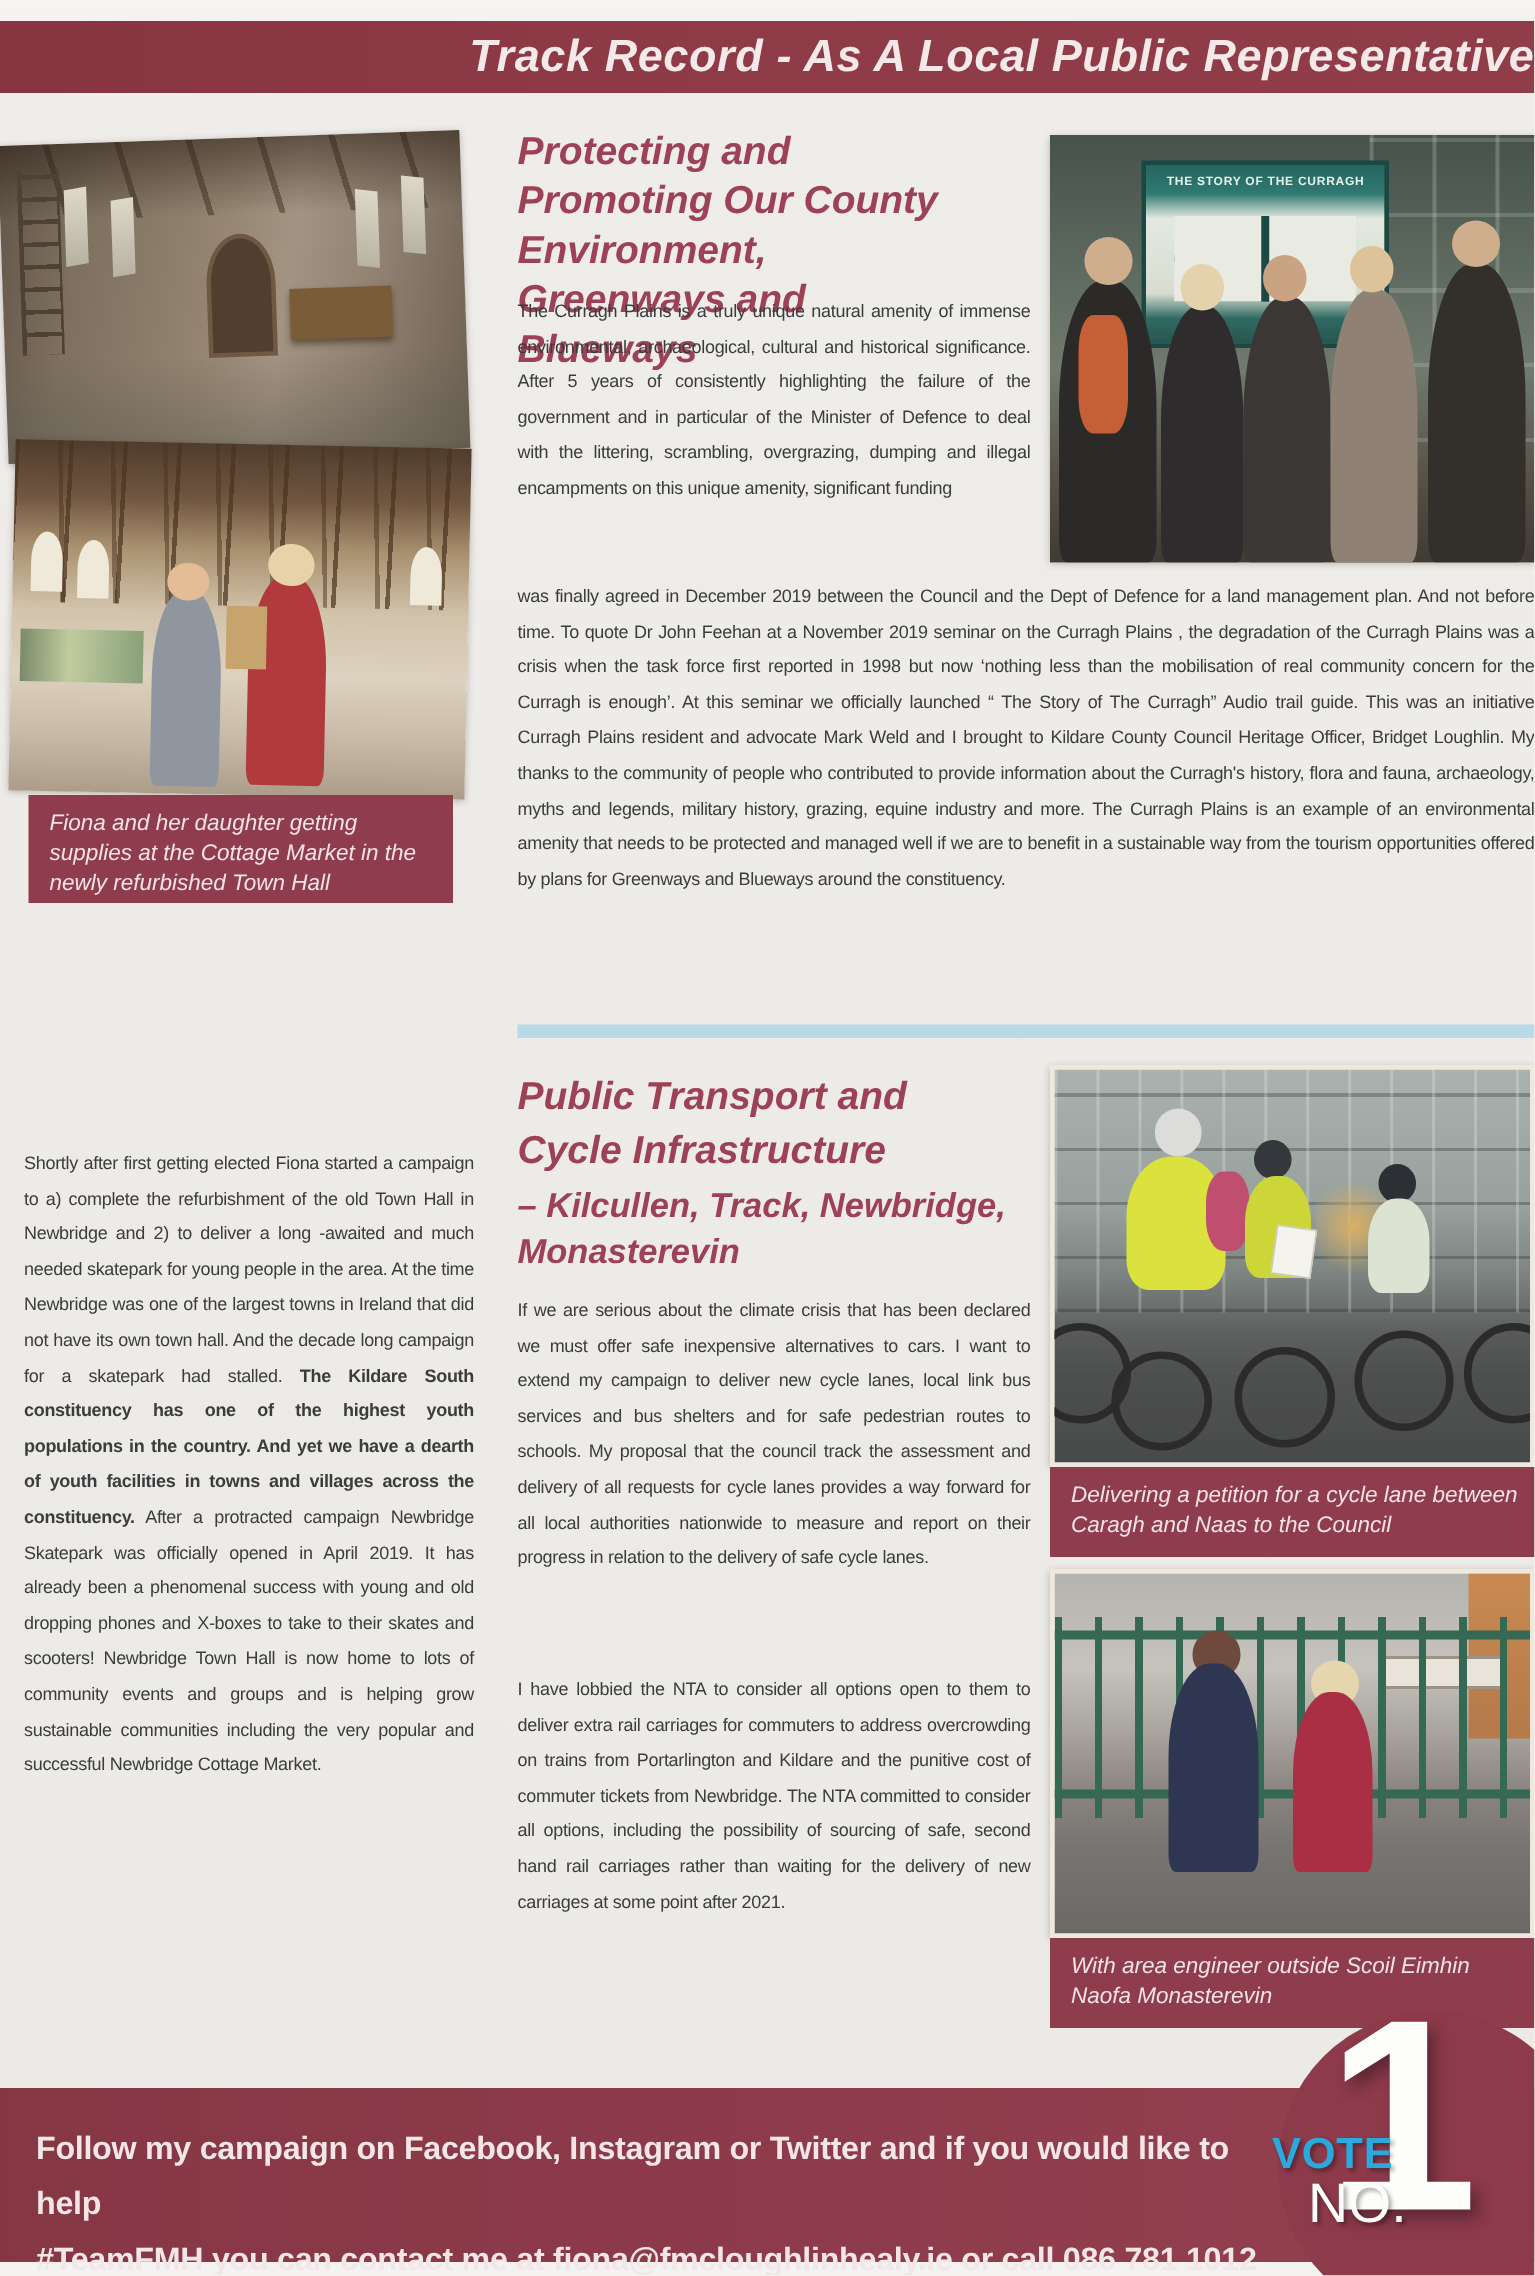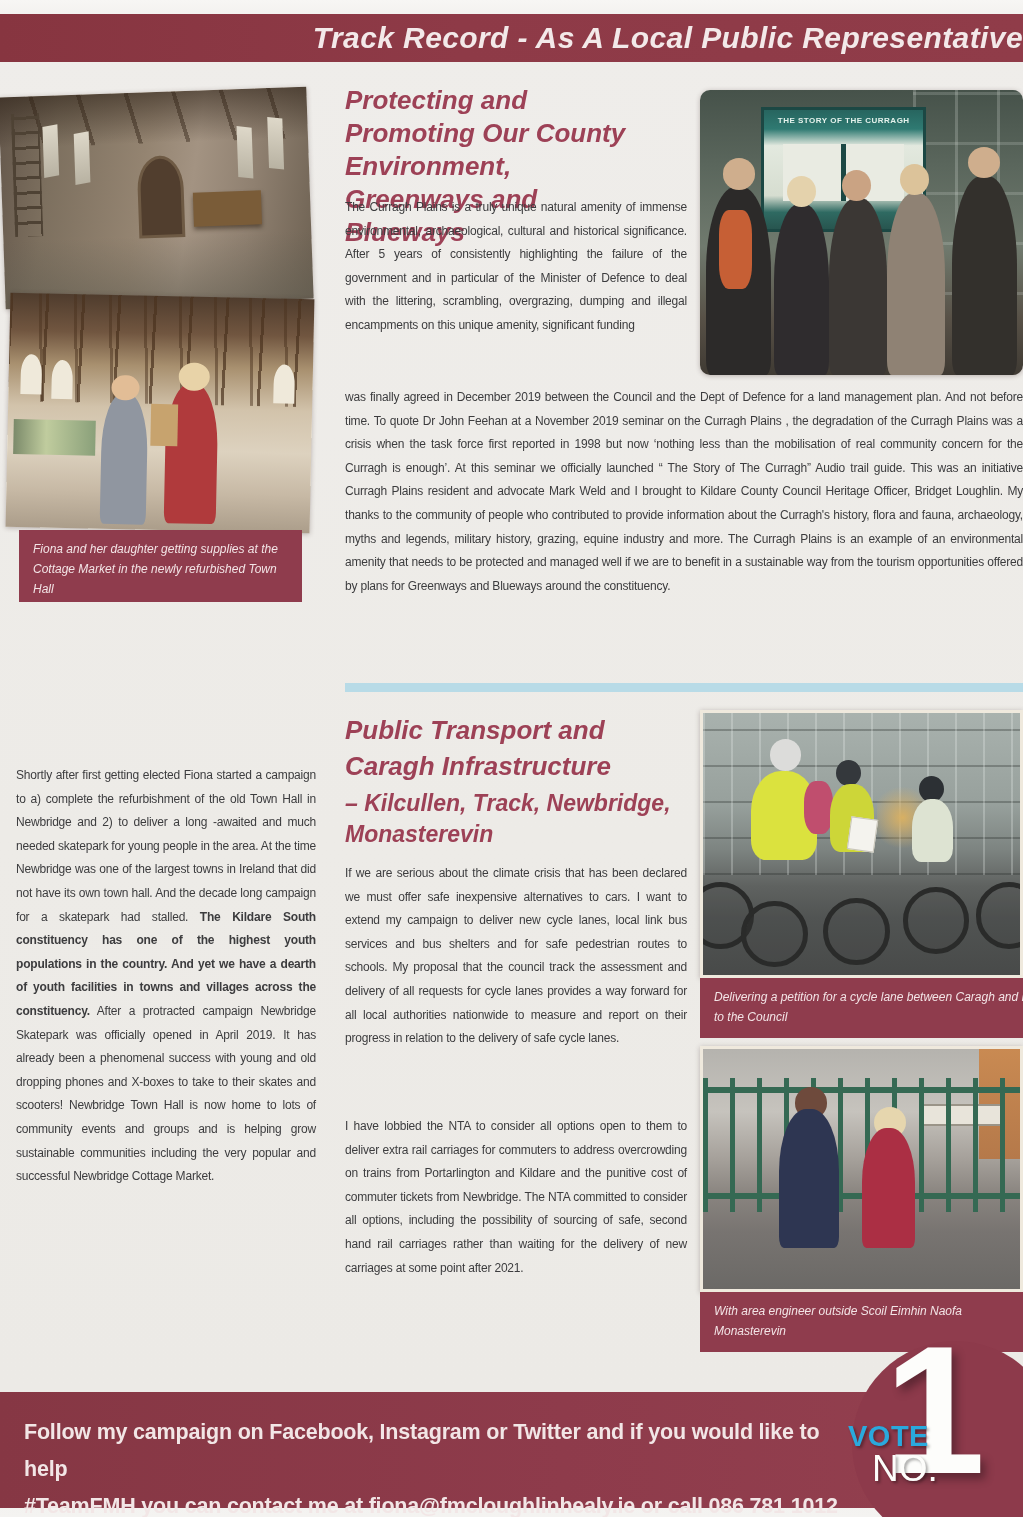--- a/index.html
+++ b/index.html
@@ -7,41 +7,41 @@
   #page{position:relative;width:1023px;height:1517px;background:linear-gradient(180deg,#f7f6f4 0%,#efedea 2%,#edebe7 55%,#eceae6 92%,#f4f3f1 100%);overflow:hidden;}
 
   
   .banner{position:absolute;left:0;top:14px;width:100%;height:48px;background:linear-gradient(90deg,#873540 0%,#8e3a47 45%,#903c49 100%);display:flex;align-items:center;justify-content:flex-end;}
   .banner h1{margin:0 0 0 24px;font-size:30px;font-style:italic;font-weight:bold;color:#f3e9e9;letter-spacing:.4px;}
 
   
   .maroon-h{position:absolute;color:#9d4156;font-weight:bold;font-style:italic;margin:0;}
   .bodytxt{position:absolute;color:#3c3c3e;font-size:12px;line-height:23.6px;text-align:justify;letter-spacing:-0.2px;}
   .bodytxt .b{font-weight:bold;}
-  .cap{position:absolute;background:#8f3c4d;color:#f3e4e6;font-style:italic;font-size:12px;line-height:20px;padding:9px 14px 6px 14px;box-sizing:border-box;}
+  .cap{position:absolute;background:#8f3c4d;color:#f3e4e6;font-style:italic;font-size:15px;line-height:20px;padding:9px 14px 6px 14px;box-sizing:border-box;}
 
   
   .photo{position:absolute;overflow:hidden;box-shadow:0 1px 5px rgba(60,40,35,.3);}
   .photo *{position:absolute;}
   .p-construction{background:linear-gradient(100deg,#63564a 0%,#7d705f 18%,#948471 45%,#a39382 60%,#8f8070 78%,#6d6152 100%);}
   .roofline{left:0;top:0;width:100%;height:24%;background:repeating-linear-gradient(75deg,transparent 0 42px,rgba(50,35,22,.45) 42px 46px),linear-gradient(180deg,rgba(40,28,18,.55),rgba(40,28,18,0));}
   .arch{left:44%;top:30%;width:13%;height:36%;background:#513e2e;border-radius:50% 50% 0 0/40% 40% 0 0;border:3px solid #6e5a44;}
   .slit{width:5%;height:24%;background:linear-gradient(#ded8c9,#b8b2a2);}
   .ladder{left:4%;top:8%;width:9%;height:58%;background:repeating-linear-gradient(0deg,transparent 0 12px,#4e4234 12px 15px),linear-gradient(90deg,#4e4234 0 3px,transparent 3px 94%,#4e4234 94%);}
   .floorshade{left:0;bottom:0;width:100%;height:32%;background:linear-gradient(180deg,rgba(105,100,88,0),rgba(95,92,80,.55));}
 
   .p-market{background:linear-gradient(180deg,#4f3c2d 0%,#715640 16%,#a8906f 30%,#d2c3ab 48%,#ddd2bf 66%,#c7b9a5 84%,#ab9d8a 100%);}
   .trusses{left:0;top:0;width:100%;height:46%;background:repeating-linear-gradient(92deg,rgba(74,50,30,.7) 0 3px,transparent 3px 36px),repeating-linear-gradient(88deg,transparent 0 32px,rgba(74,50,30,.5) 32px 35px);}
   .mkt-win{width:7%;height:17%;background:#efe9da;border-radius:50% 50% 0 0;}
   .stall{left:2%;top:54%;width:27%;height:15%;background:linear-gradient(90deg,#7b8a6a,#c0cc9e 40%,#8aa07a);}
 
   .fig{position:absolute;border-radius:45% 45% 8% 8%;}
   .head{position:absolute;border-radius:50%;}
 
-  .p-seminar{background:linear-gradient(180deg,#46524a 0%,#5a665c 26%,#707a6e 55%,#585147 80%,#3f3a33 100%);border-radius:10px;}
+  .p-seminar{background:linear-gradient(180deg,#46524a 0%,#5a665c 26%,#707a6e 55%,#585147 80%,#3f3a33 100%);}
   .sem-frame{right:0;top:0;width:34%;height:72%;background:repeating-linear-gradient(90deg,rgba(230,235,230,.22) 0 3px,transparent 3px 42px),repeating-linear-gradient(0deg,rgba(230,235,230,.18) 0 3px,transparent 3px 50px);}
   .screen{left:19%;top:6%;width:51%;height:44%;background:linear-gradient(180deg,#27655f 0%,#2f7a72 16%,#e3e9df 30%,#d6ddd0 72%,#2f6a62 86%,#27554f 100%);border:3px solid #1c4844;box-sizing:border-box;}
   .screen-title{left:0;top:5%;width:100%;text-align:center;font-size:8px;font-weight:bold;color:#e4f2ec;letter-spacing:.5px;}
 
   .p-cyclists{background:linear-gradient(180deg,#a9b2ae 0%,#97a09c 35%,#7d8481 52%,#5f6260 66%,#515453 78%,#484a49 100%);border:3px solid #efe9dd;box-sizing:border-box;}
   .glass{left:0;top:0;width:100%;height:62%;background:repeating-linear-gradient(90deg,rgba(240,245,242,.26) 0 2px,transparent 2px 28px),repeating-linear-gradient(0deg,rgba(40,45,42,.32) 0 2px,transparent 2px 36px);}
   .doorlight{left:55%;top:26%;width:16%;height:28%;background:radial-gradient(circle,#d8b063 0%,rgba(216,176,99,0) 70%);}
   .vest{border-radius:45% 45% 22% 22%;}
   .wheel{width:21%;aspect-ratio:1/1;border:5px solid #2a2b2a;border-radius:50%;background:rgba(60,62,60,.18);box-sizing:border-box;}
   .paper{background:#f4f3ee;border:1px solid #c9c6ba;}
@@ -124,21 +124,21 @@
     <div class="fig" style="left:40%;top:38%;width:18%;height:62%;background:#3b3734;"></div>
     <div class="head" style="left:44%;top:28%;width:9%;height:11%;background:#caa383;"></div>
     <div class="fig" style="left:58%;top:36%;width:18%;height:64%;background:#8f8274;"></div>
     <div class="head" style="left:62%;top:26%;width:9%;height:11%;background:#dcc39a;"></div>
     <div class="fig" style="left:78%;top:30%;width:20%;height:70%;background:#33302c;"></div>
     <div class="head" style="left:83%;top:20%;width:10%;height:11%;background:#cfae8d;"></div>
   </div>
 
   <div class="divider"></div>
 
-  <h2 class="maroon-h" style="left:345px;top:712px;width:335px;font-size:26px;line-height:36px;">Public Transport and Caragh Infrastructure</h2>
+  <h2 class="maroon-h" style="left:345px;top:712px;width:335px;font-size:26px;line-height:36px;">Public Transport and Cycle Infrastructure</h2>
   <h3 class="maroon-h" style="left:345px;top:788px;width:335px;font-size:23px;line-height:31px;">– Kilcullen, Track, Newbridge, Monasterevin</h3>
 
   <div class="bodytxt" style="left:345px;top:862px;width:342px;">If we are serious about the climate crisis that has been declared we must offer safe inexpensive alternatives to cars.  I want to extend my campaign to deliver new cycle lanes, local link bus services and bus shelters and for safe pedestrian routes to schools. My proposal that the council track the assessment and delivery of all requests for cycle lanes provides a way forward for all local authorities nationwide to measure and report on their progress in relation to the delivery of safe cycle lanes.</div>
   <div class="bodytxt" style="left:345px;top:1115px;width:342px;">I have lobbied the NTA to consider all options open to them to deliver extra rail carriages for commuters to address overcrowding on trains from Portarlington and Kildare and the punitive cost of commuter tickets from Newbridge. The NTA committed to consider all options,  including the possibility of sourcing of safe, second hand rail carriages rather than waiting for the delivery of new carriages at some point after 2021.</div>
 
   <div class="photo p-cyclists" style="left:700px;top:710px;width:323px;height:268px;">
     <div class="glass"></div>
     <div class="doorlight"></div>
     <div class="head" style="left:21%;top:10%;width:10%;height:12%;background:#dcdcda;"></div>
     <div class="vest" style="left:15%;top:22%;width:21%;height:34%;background:#dbe23e;"></div>

